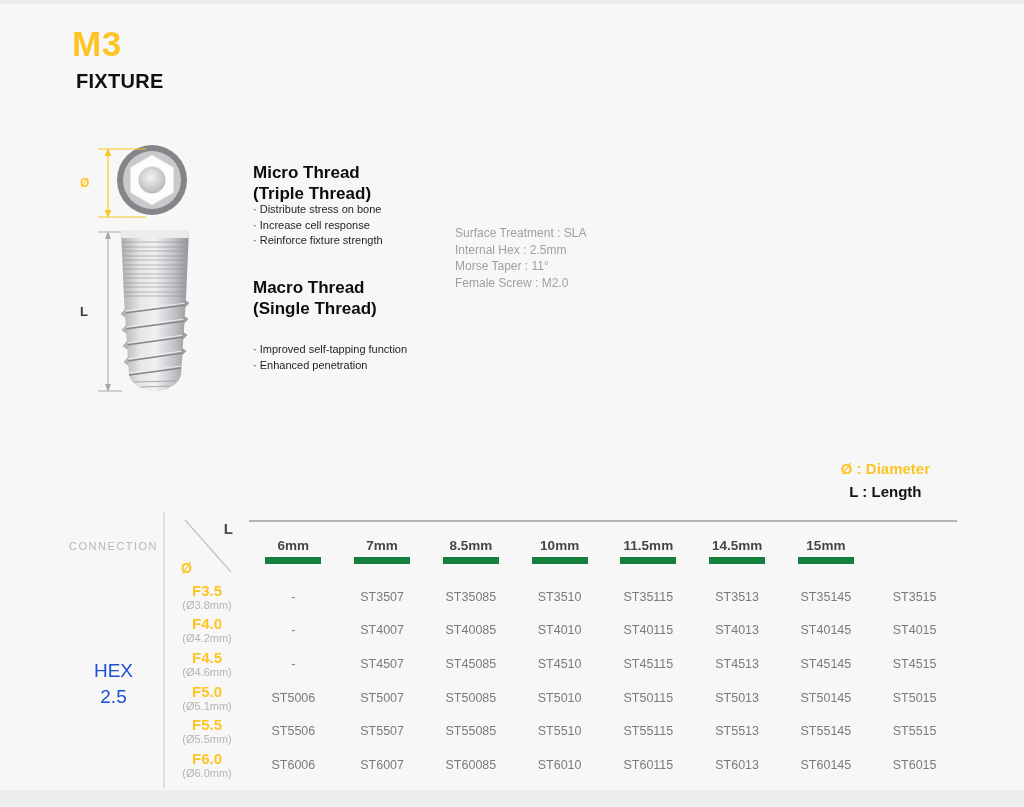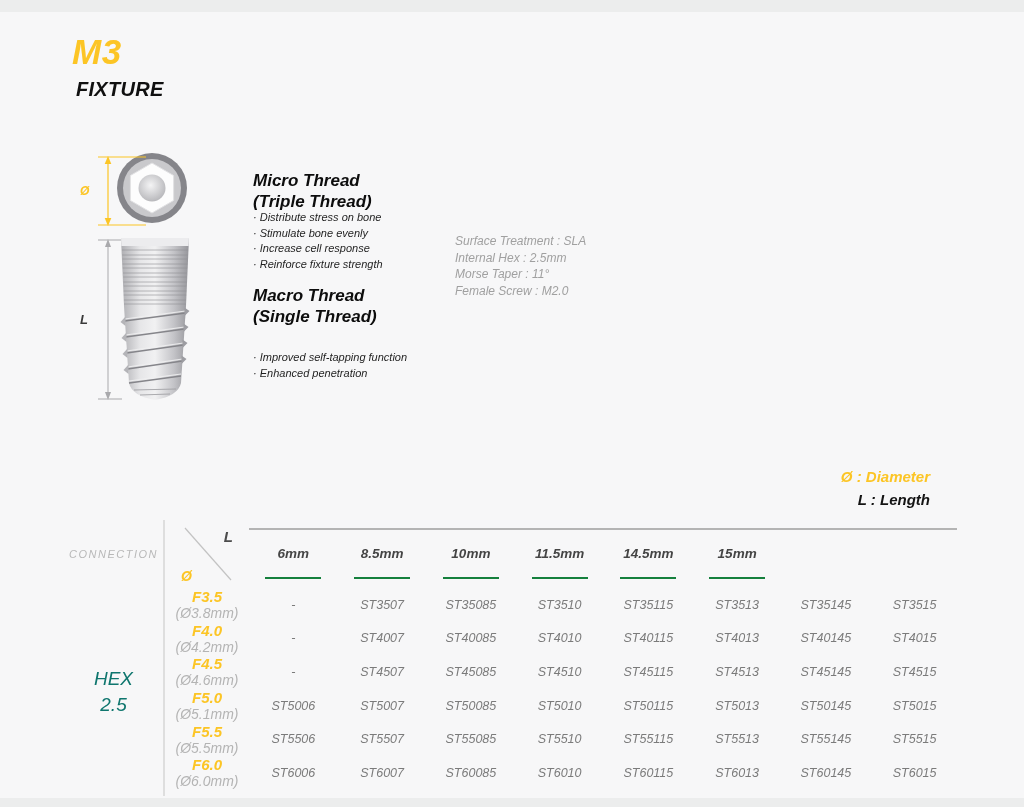--- a/index.html
+++ b/index.html
@@ -6,22 +6,21 @@
   body{
     font-family:"Liberation Sans", sans-serif;
     background:#eceded;
     -webkit-font-smoothing:antialiased;
   }
   #page{
     position:relative;
     width:1024px;height:786px;
     background:#f7f7f8;
     overflow:hidden;
-    margin:12px auto;
-    font-style:italic;
+    margin:4px auto;
   }
   
   .title{
     position:absolute;left:72px;top:20px;
     font-size:35px;font-weight:800;color:#fcc525;letter-spacing:.5px;
   }
   .subtitle{
     position:absolute;left:76px;top:66px;
     font-size:20px;font-weight:800;color:#101010;letter-spacing:.3px;
   }
@@ -34,36 +33,36 @@
   }
   .bullets{position:absolute;width:260px;}
   .bullets .list-line{
     font-size:11px;color:#1f1f1f;line-height:15.5px;
   }
   .specs{position:absolute;left:455px;top:221px;}
   .specs .list-line{
     font-size:12px;color:#a0a0a0;line-height:16.5px;
   }
   
-  .legend{position:absolute;right:94px;top:453px;text-align:right;}
+  .legend{position:absolute;right:94px;top:453px;text-align:center;}
   .legend .diam{font-size:15px;font-weight:800;color:#fcc525;line-height:23px;}
   .legend .len{font-size:15px;font-weight:800;color:#141414;line-height:23px;}
   
   .spec-table{position:absolute;left:64px;top:508px;width:895px;height:276px;display:flex;}
   .conn-col{
     position:relative;width:99px;flex:0 0 99px;
     border-right:2px solid #dedede;
   }
   .conn-label{
     position:absolute;top:28px;left:0;width:100%;text-align:center;
     font-size:11px;letter-spacing:1.5px;color:#b8b8b8;
   }
   .conn-value{
     position:absolute;top:146px;left:0;width:100%;text-align:center;
-    font-size:19px;color:#0f766e;line-height:26px;
+    font-size:19px;color:#1d4ed8;line-height:26px;
   }
   .tbl-main{position:relative;flex:1;}
   .top-line{
     position:absolute;left:84px;right:2px;top:8px;height:2px;background:#b4b4b4;
   }
   .hdr-row{
     display:grid;grid-template-columns:84px repeat(8,1fr);
     height:68px;
   }
   .corner{position:relative;}
@@ -74,30 +73,30 @@
   }
   .corner .c-bottom{
     position:absolute;left:16px;bottom:4px;
     font-size:14px;font-weight:800;color:#fcc525;
   }
   .col-h{
     text-align:center;padding-top:26px;
     font-size:13.5px;font-weight:800;color:#454545;
   }
   .col-h span{
-    display:inline-block;min-width:56px;padding-bottom:16px;
-    border-bottom:2px solid #15803d;
+    display:inline-block;min-width:56px;padding-bottom:4px;
+    border-bottom:7px solid #15803d;
   }
   .t-row{
     display:grid;grid-template-columns:84px repeat(8,1fr);
     height:33.6px;align-items:center;
   }
   .row-label{text-align:center;line-height:1;}
   .row-label .f{display:block;font-size:15px;font-weight:800;color:#fcc525;}
-  .row-label .sub{display:block;font-size:14px;color:#b4b4b4;margin-top:2px;}
+  .row-label .sub{display:block;font-size:11px;color:#b4b4b4;margin-top:2px;}
   .t-cell{text-align:center;font-size:12.5px;color:#7b7b7b;}
 </style>
 </head>
 <body>
 
 <div id="page">
 
   <div class="title">M3</div>
   <div class="subtitle">FIXTURE</div>
 
@@ -194,21 +193,20 @@
       </g>
     </svg>
   </div>
 
   <div class="thread-block" style="left:253px;top:158px;">
     <div class="hd">Micro Thread</div>
     <div class="hd">(Triple Thread)</div>
   </div>
   <div class="bullets" style="left:253px;top:198px;">
       <div class="list-line">· Distribute stress on bone</div>
-      <div class="list-line">· Stimulate bone evenly</div>
       <div class="list-line">· Increase cell response</div>
       <div class="list-line">· Reinforce fixture strength</div>
     </div>
 
   <div class="specs">
       <div class="list-line">Surface Treatment : SLA</div>
       <div class="list-line">Internal Hex : 2.5mm</div>
       <div class="list-line">Morse Taper : 11°</div>
       <div class="list-line">Female Screw : M2.0</div>
     </div>
@@ -240,20 +238,21 @@
       <div class="hdr-row">
         <div class="corner">
           <svg width="84" height="68">
             <line x1="20" y1="8" x2="66" y2="60" stroke="#c3c3c3" stroke-width="1.2"></line>
           </svg>
           <span class="c-top">L</span>
           <span class="c-bottom">Ø</span>
         </div>
 
       <div class="col-h"><span>6mm</span></div>
+          <div class="col-h"><span>7mm</span></div>
           <div class="col-h"><span>8.5mm</span></div>
           <div class="col-h"><span>10mm</span></div>
           <div class="col-h"><span>11.5mm</span></div>
           <div class="col-h"><span>14.5mm</span></div>
           <div class="col-h"><span>15mm</span></div>
         </div>
       <div>
 
       <div class="t-row">
             <div class="row-label">

